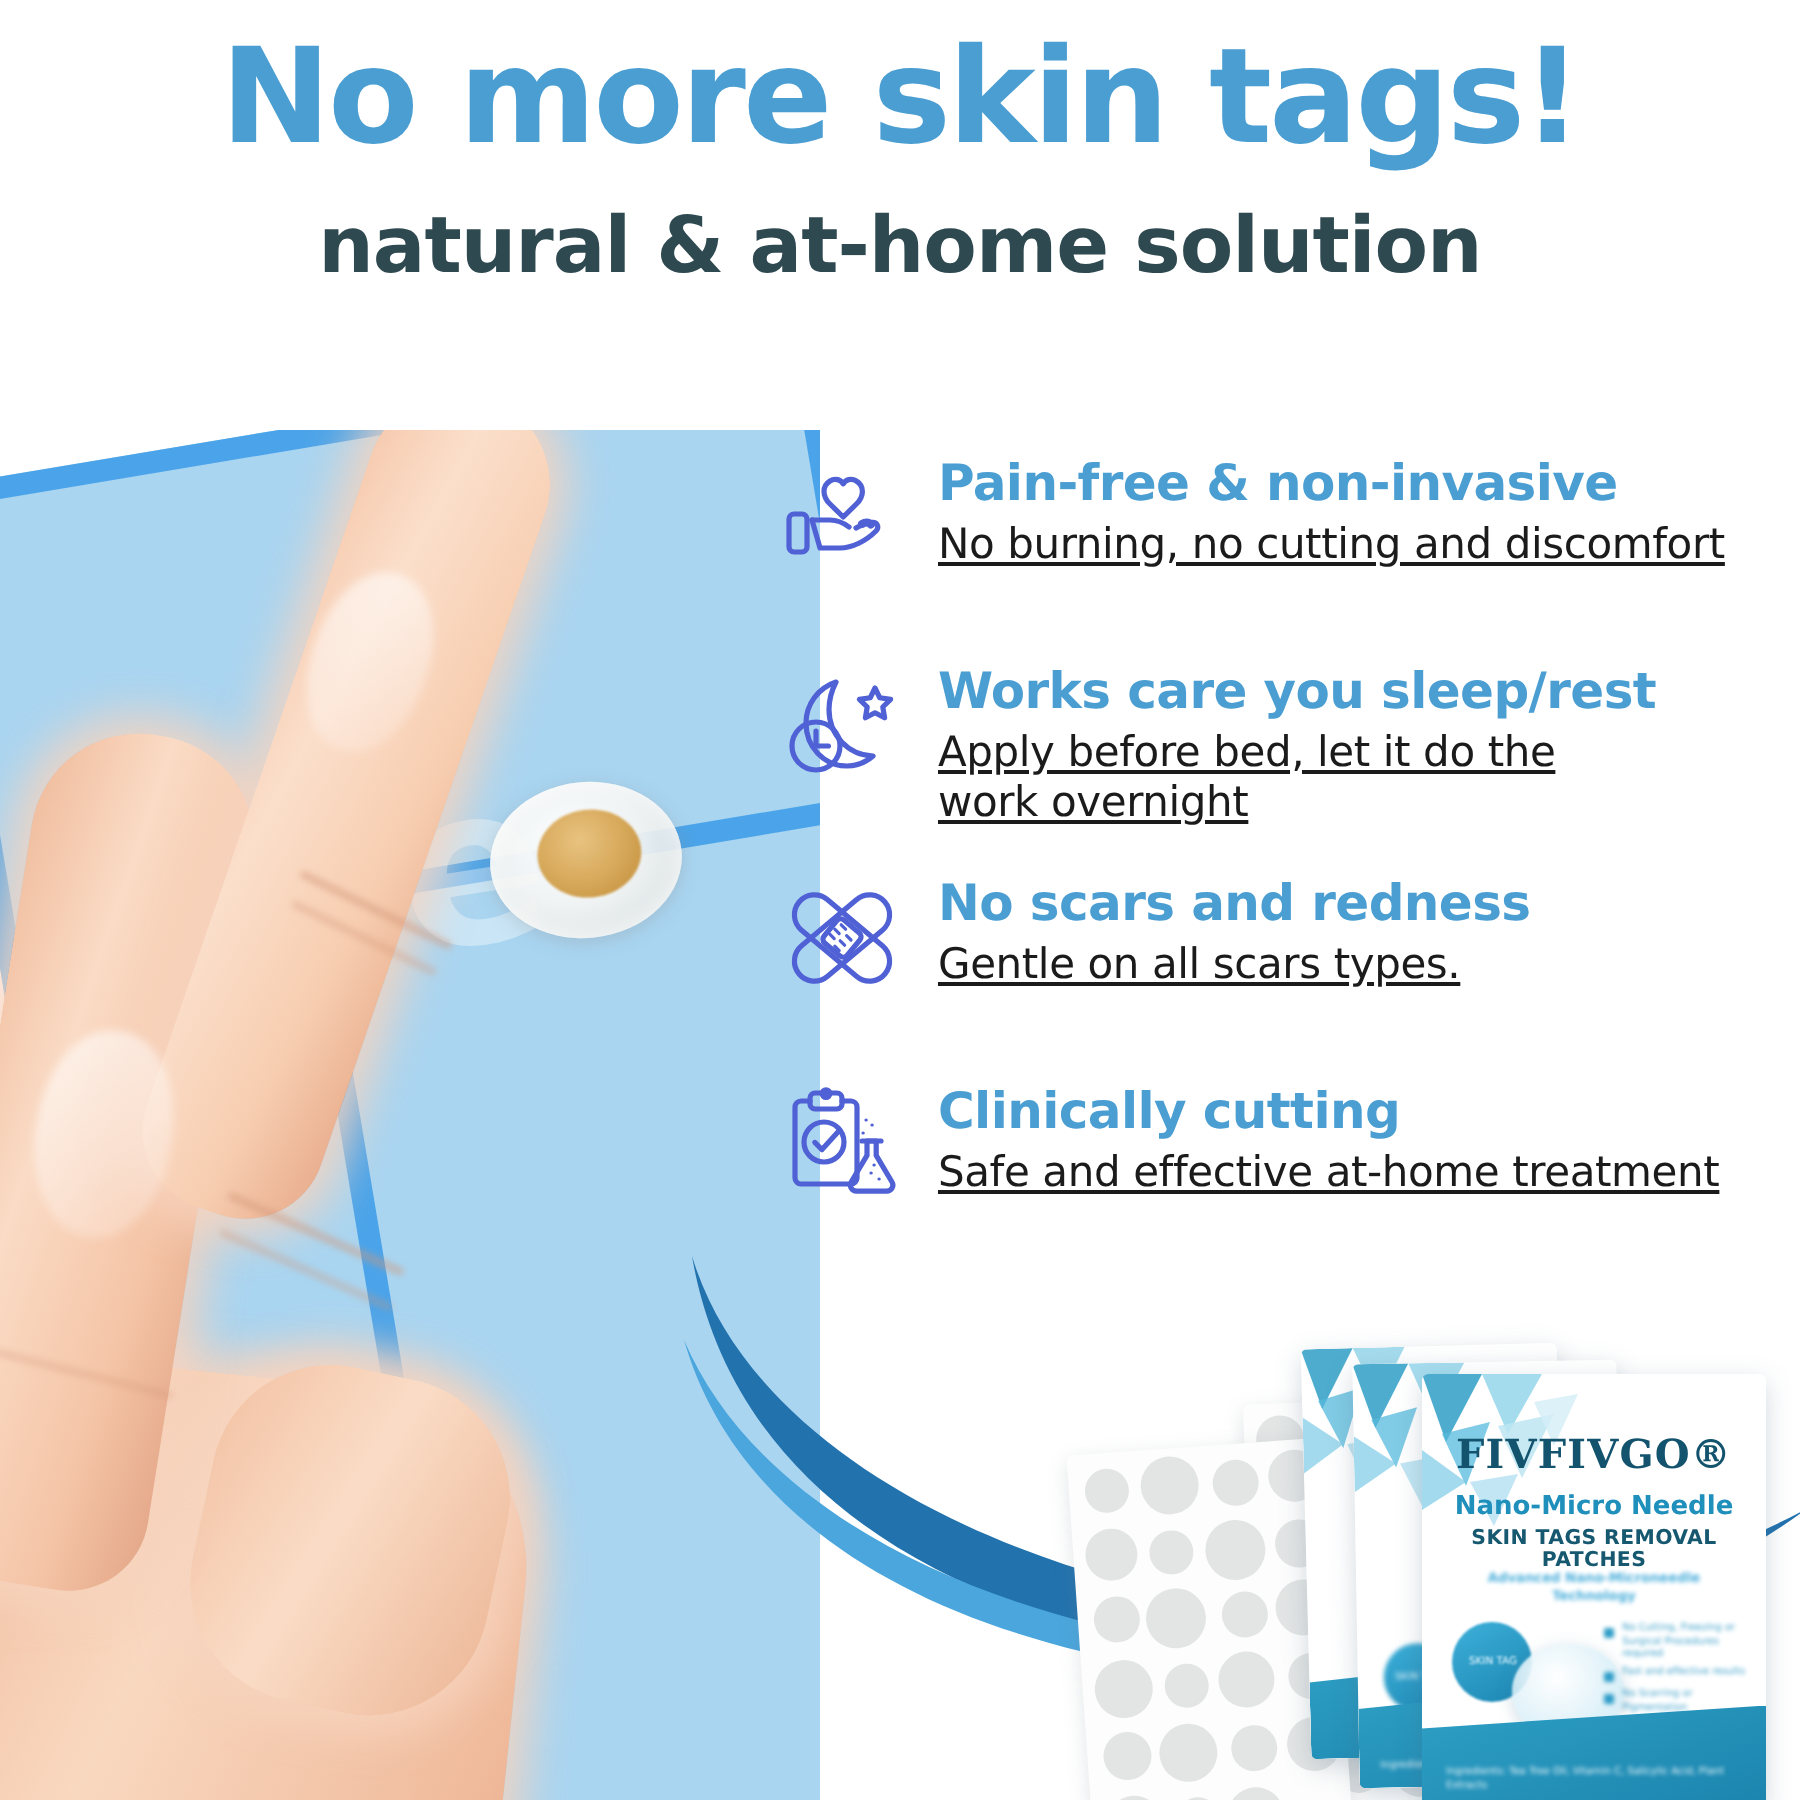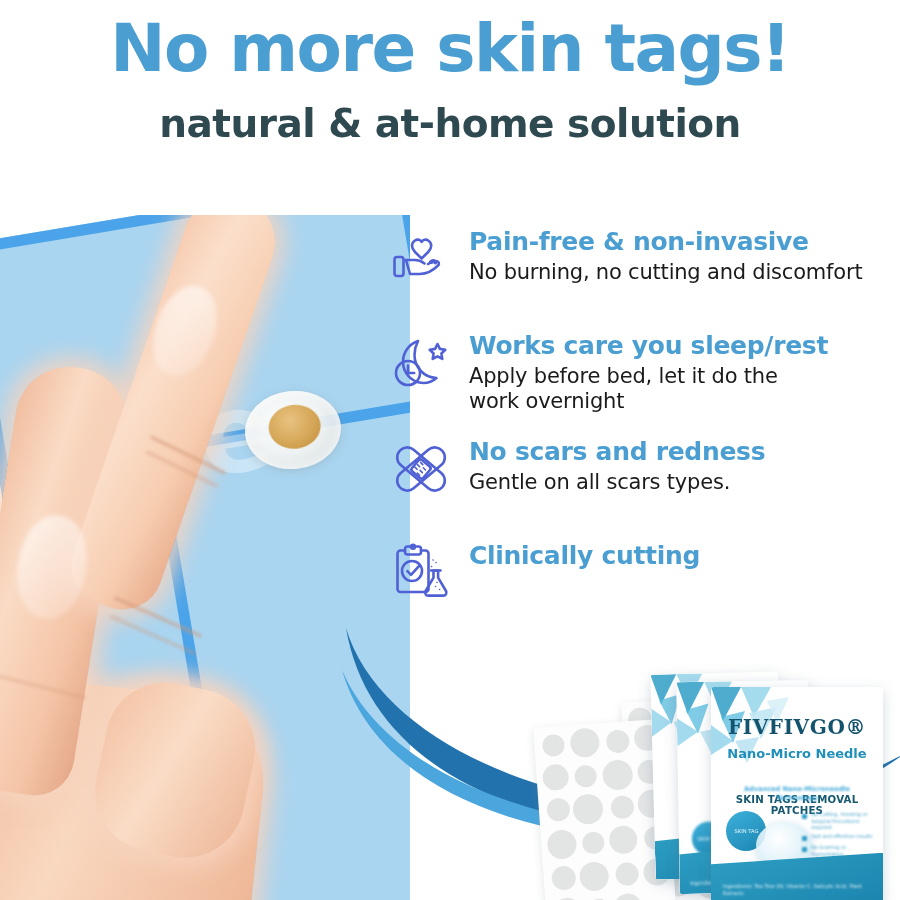--- a/index.html
+++ b/index.html
@@ -114,20 +114,21 @@
   .feat-icon svg{display:block;}
   .feat-text{padding-left:10px;padding-top:6px;}
   .feat-title{
     font-size:25px;font-weight:bold;color:#4a9ed2;letter-spacing:-0.3px;
     line-height:1.1;margin:0 0 4px 0;
     font-family:"DejaVu Sans", sans-serif;
   }
   .feat-desc{
     font-size:21px;color:#1b1b1b;line-height:1.22;margin:0;letter-spacing:-0.2px;
     font-family:"DejaVu Sans", sans-serif;
+    text-decoration:underline;
   }
 
   
   .waves{position:absolute;left:340px;top:610px;width:570px;height:230px;}
 
   
   .product{position:absolute;left:515px;top:665px;width:385px;height:240px;}
 
   .sheet{
     position:absolute;background:#fdfdfd;border-radius:3px;
@@ -276,20 +277,21 @@
           <path d="M16.4 29.2l3.6 3.6 8.2-9"></path>
           <path d="M42.5 28.5v7.2L34.6 49c-1.2 2 .2 4.6 2.6 4.6h15.2c2.4 0 3.8-2.6 2.6-4.6l-7.9-13.3v-7.2z"></path>
           <path d="M40 28.5h9.5"></path>
           <g stroke-width="1.6">
             <path d="M44.5 44.5h.1M48.5 47.5h.1M46 40.5h.1M40.5 24.5h.1M45 20.5h.1M42 18h.1"></path>
           </g>
         </svg>
       </div>
       <div class="feat-text">
         <p class="feat-title">Clinically cutting</p>
+        <p class="feat-desc">Safe and effective at-home treatment</p>
       </div>
     </div>
   </div>
 
   <div class="waves">
     <svg width="570" height="230" viewBox="0 0 570 230">
       <path d="M6 18C28 92 110 150 218 180c112 31 238 22 346 -36 -104 76 -236 94 -352 62C96 176 22 112 6 18z" fill="#2272ae"></path>
       <path d="M2 60C30 126 104 176 206 202c104 26 226 14 330 -44 -100 72 -224 86 -334 58C94 190 24 136 2 60z" fill="#4aa6dd"></path>
     </svg>
   </div>
@@ -399,21 +401,21 @@
           <polygon points="10,30 34,24 22,56" fill="#56b9dc" opacity=".75"></polygon>
           <polygon points="38,26 66,20 50,52" fill="#bce5f2" opacity=".85"></polygon>
           <polygon points="0,38 22,54 0,68" fill="#7ecbe5" opacity=".7"></polygon>
           <polygon points="24,54 48,50 36,76" fill="#a8dcee" opacity=".7"></polygon>
           <polygon points="56,14 78,10 66,36" fill="#d4eef7" opacity=".8"></polygon>
         </svg>
       </div>
 
       <div class="brand" style="top:13%;font-size:20px;letter-spacing:.6px;">FIVFIVGO®</div>
       <div class="line2" style="top:27%;font-size:13px;">Nano-Micro Needle</div>
-      <div class="line3" style="top:35.5%;font-size:10.2px;letter-spacing:.2px;margin-top:30px;">SKIN TAGS REMOVAL PATCHES</div>
+      <div class="line3" style="top:35.5%;font-size:10.2px;letter-spacing:.2px;">SKIN TAGS REMOVAL PATCHES</div>
       <div class="line4 blur-md" style="top:45%;font-size:6.6px;line-height:1.35;padding:0 26px;">Advanced Nano-Microneedle Technology</div>
 
       <div class="badge blur-sm" style="left:9%;top:57%;width:40px;height:40px;font-size:5.2px;">SKIN TAG</div>
       <div class="patch-render blur-sm" style="left:26%;top:62%;width:56px;height:49px;"></div>
 
       <div class="bullets blur-md" style="left:53%;top:57%;width:44%;font-size:4.9px;line-height:1.3;">
         <div class="bl">
             <i></i>
             <span>No Cutting, Freezing or Surgical Procedures required</span>
           </div>

